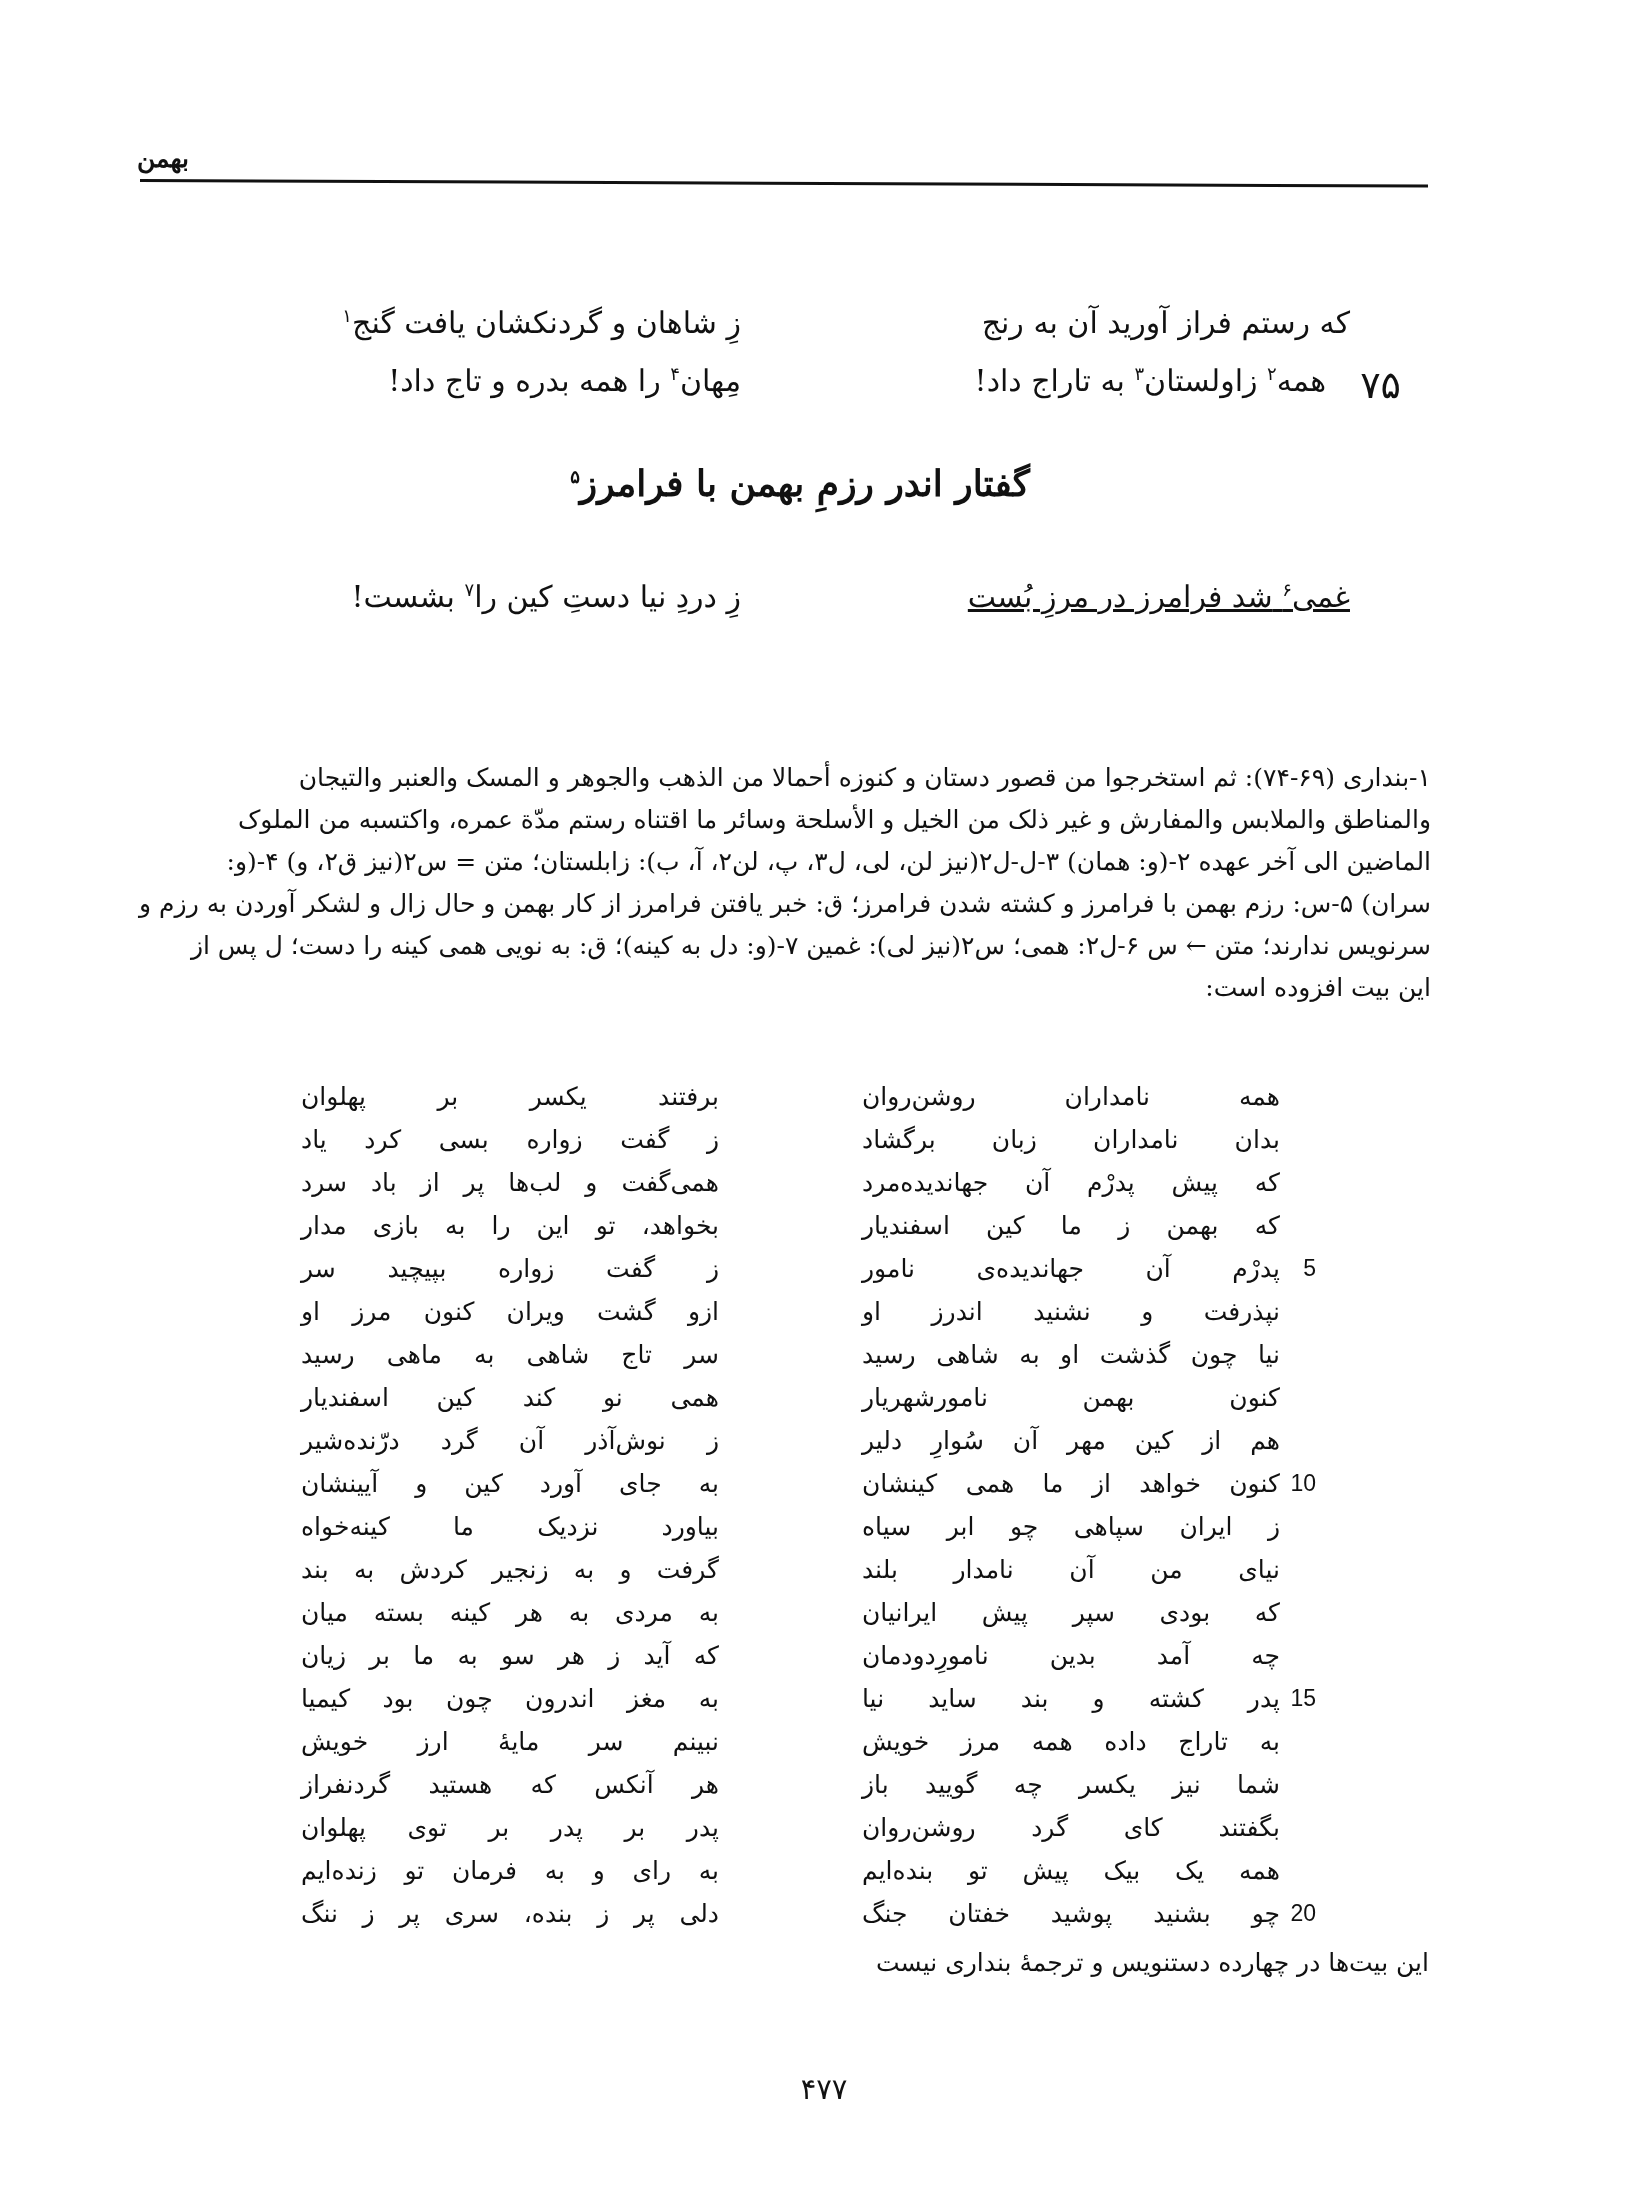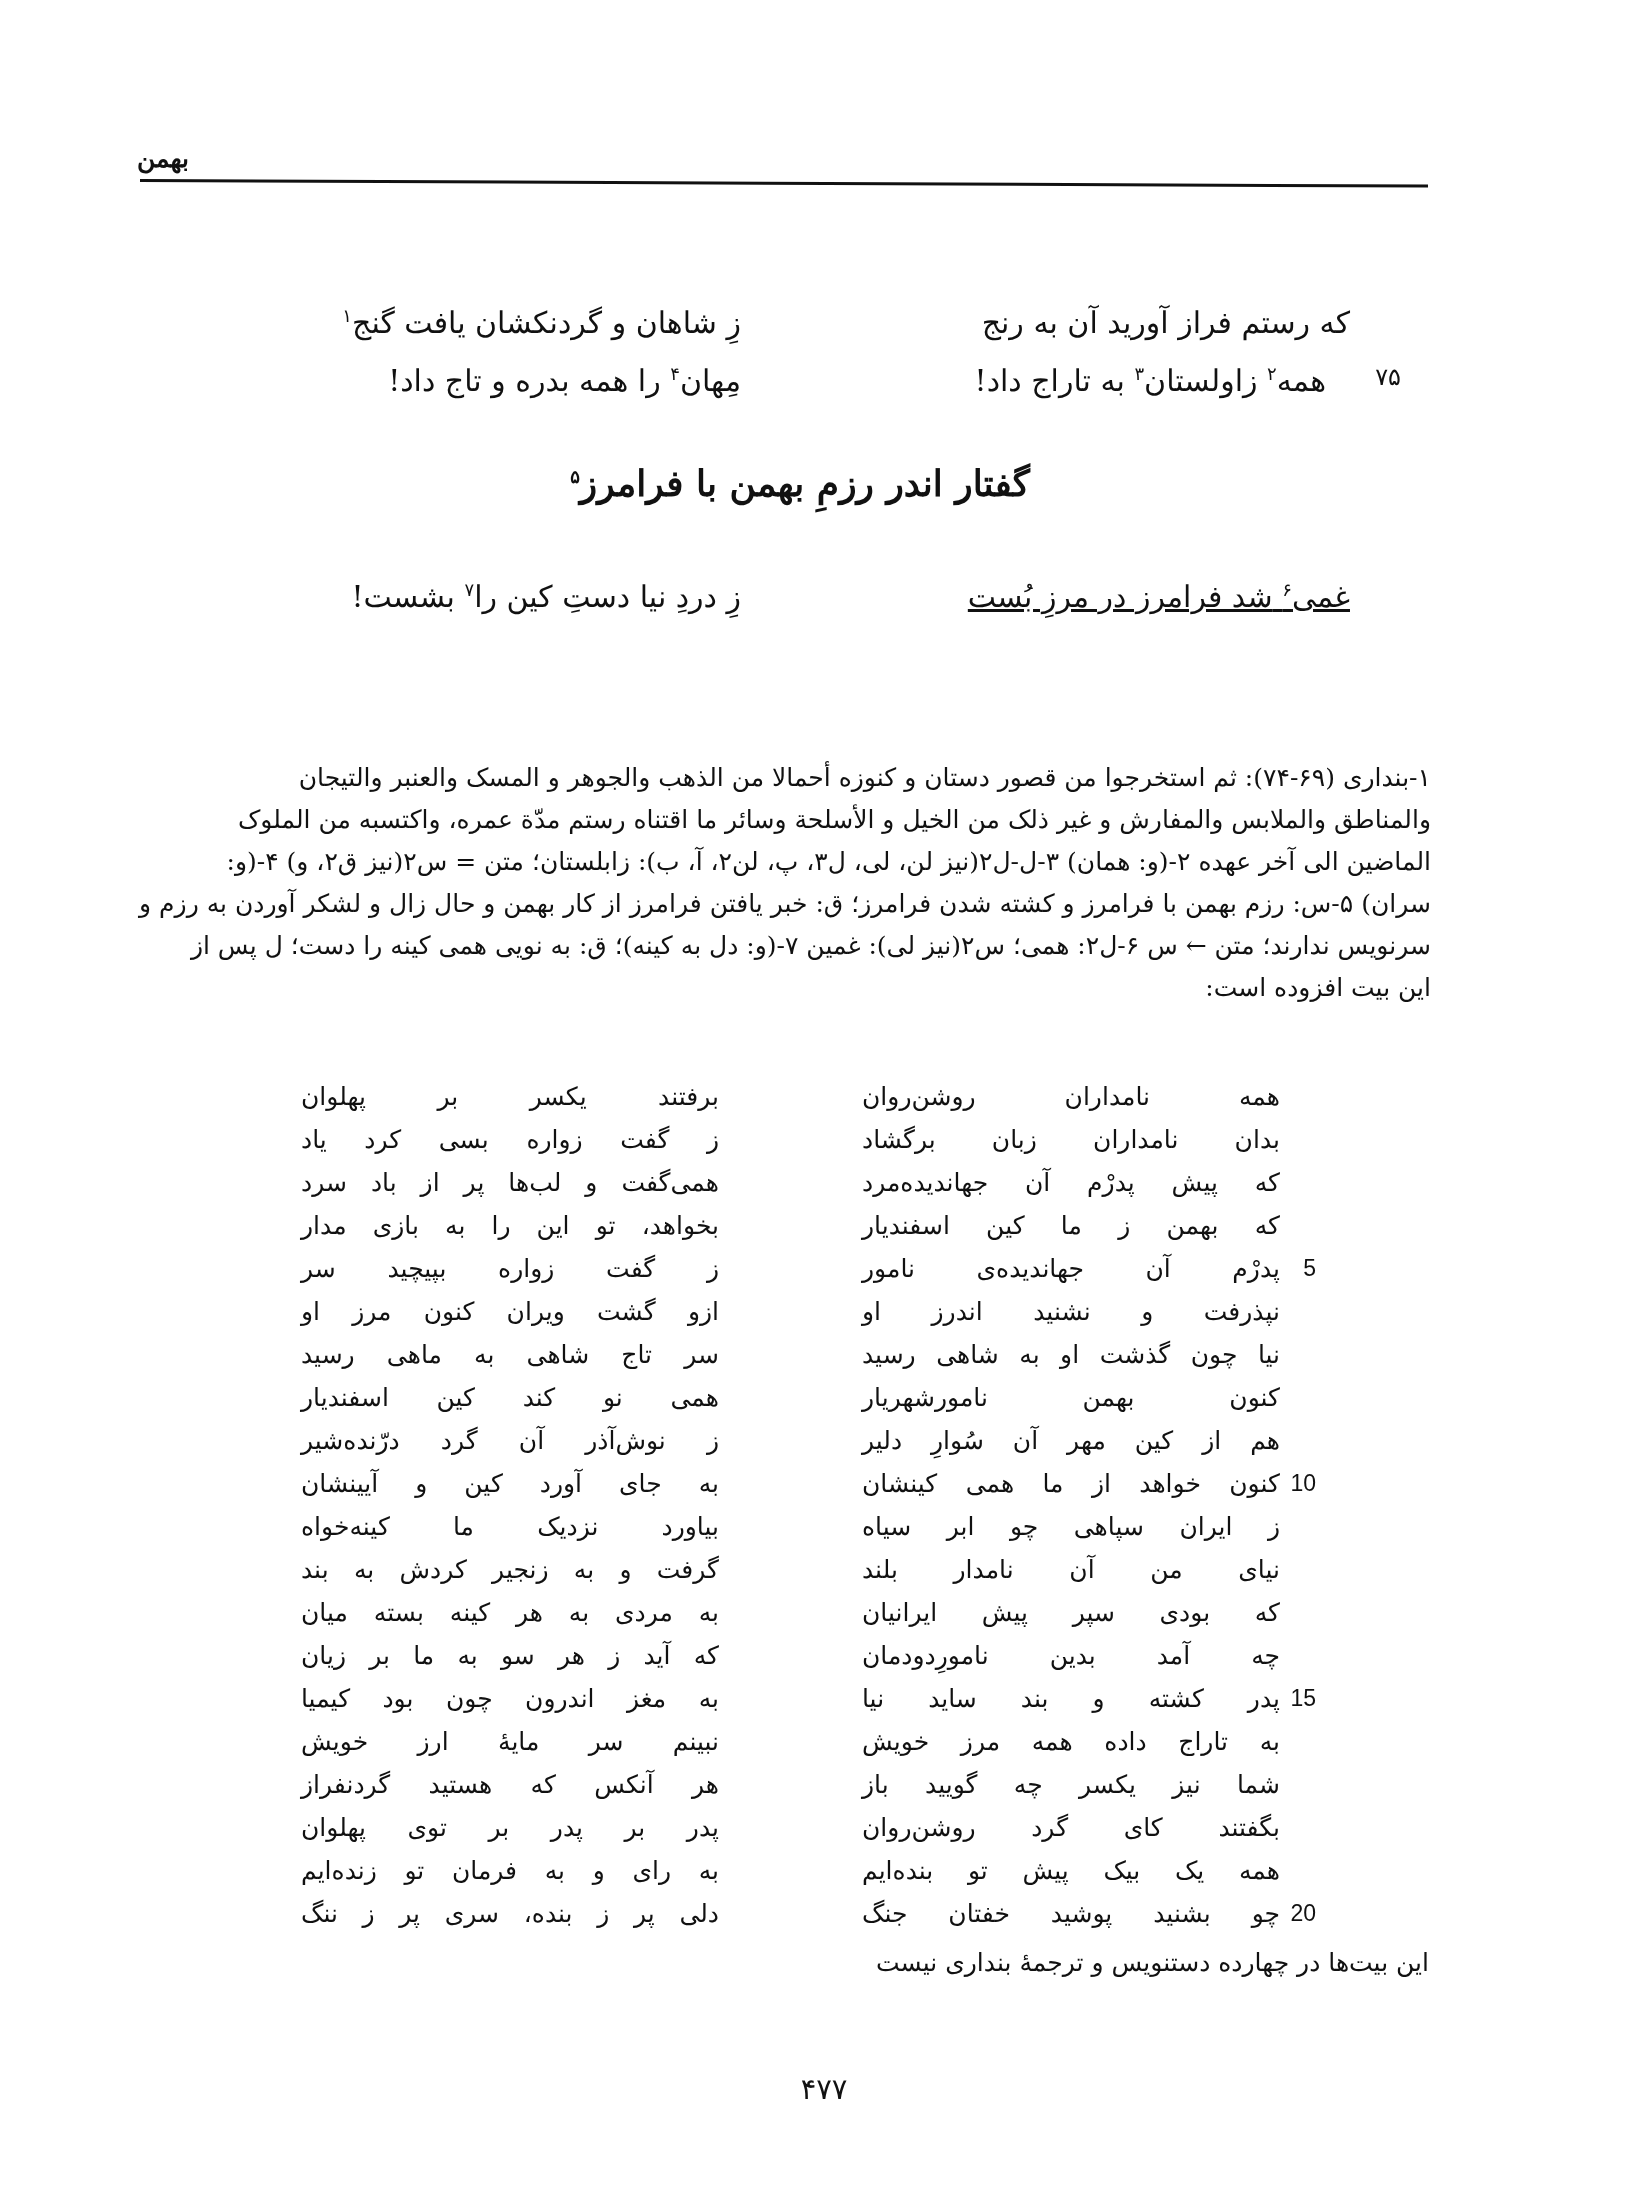--- a/index.html
+++ b/index.html
@@ -4,21 +4,21 @@
 <style>
   html, body { margin: 0; padding: 0; background: #ffffff; }
   body { width: 1648px; height: 2205px; position: relative; overflow: hidden;
          font-family: "DejaVu Serif", "Liberation Serif", serif; color: #111; }
   .rtl { direction: rtl; unicode-bidi: embed; }
   .running-head { position: absolute; left: 137px; top: 144px; font-size: 25px; font-weight: bold; }
   .head-rule { position: absolute; left: 140px; top: 179px; width: 1288px; height: 2.7px; background: #111; transform: rotate(0.25deg); transform-origin: left; }
 
   .verse { position: absolute; font-size: 30px; white-space: nowrap; }
   .hemi { position: absolute; top: 0; white-space: nowrap; }
-  .verse-num { position: absolute; font-size: 24px; }
+  .verse-num { position: absolute; font-size: 38px; }
   .sup { font-size: 18px; vertical-align: super; line-height: 0; }
 
   .section-title { position: absolute; left: 0; width: 1600px; top: 462px; text-align: center;
                    font-size: 36px; font-weight: bold; }
 
   .footnote { position: absolute; left: 137px; width: 1294px; top: 757px; font-size: 25px;
               line-height: 42px; text-align: justify; }
 
   .fn-verses { position: absolute; left: 301px; top: 1082px; width: 979px; }
   .fn-row { position: relative; height: 43px; font-size: 25px; }

